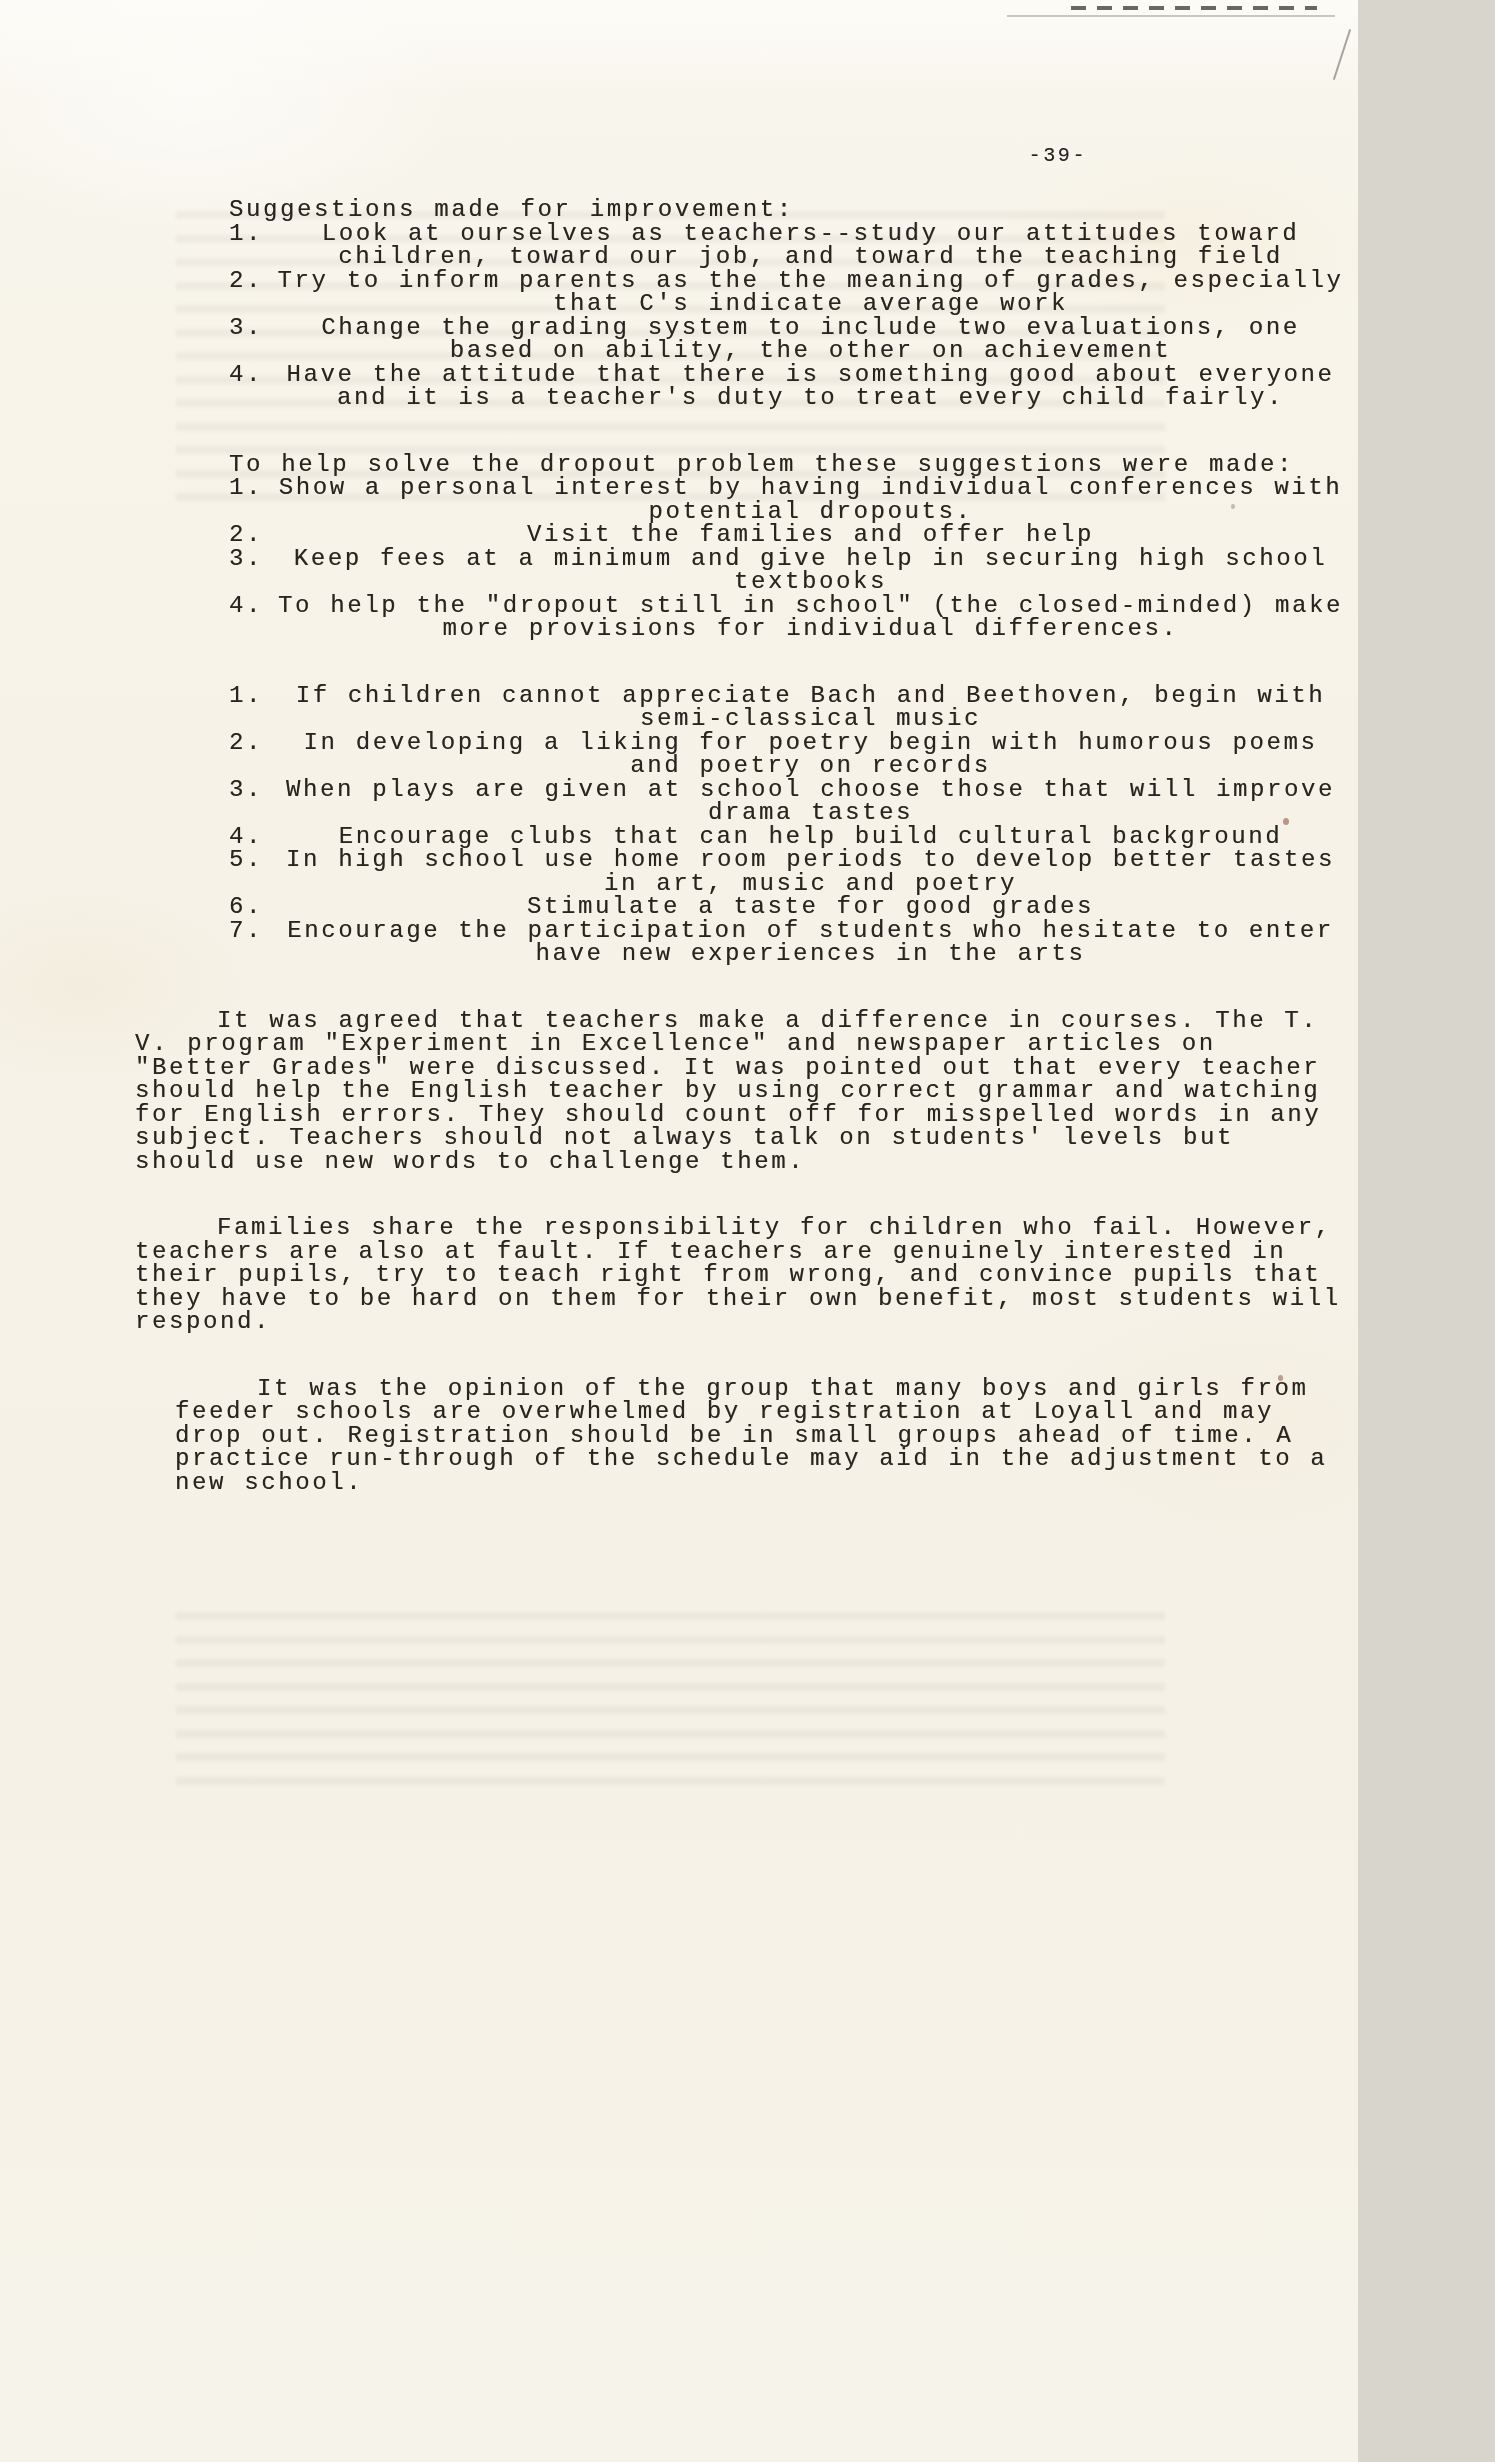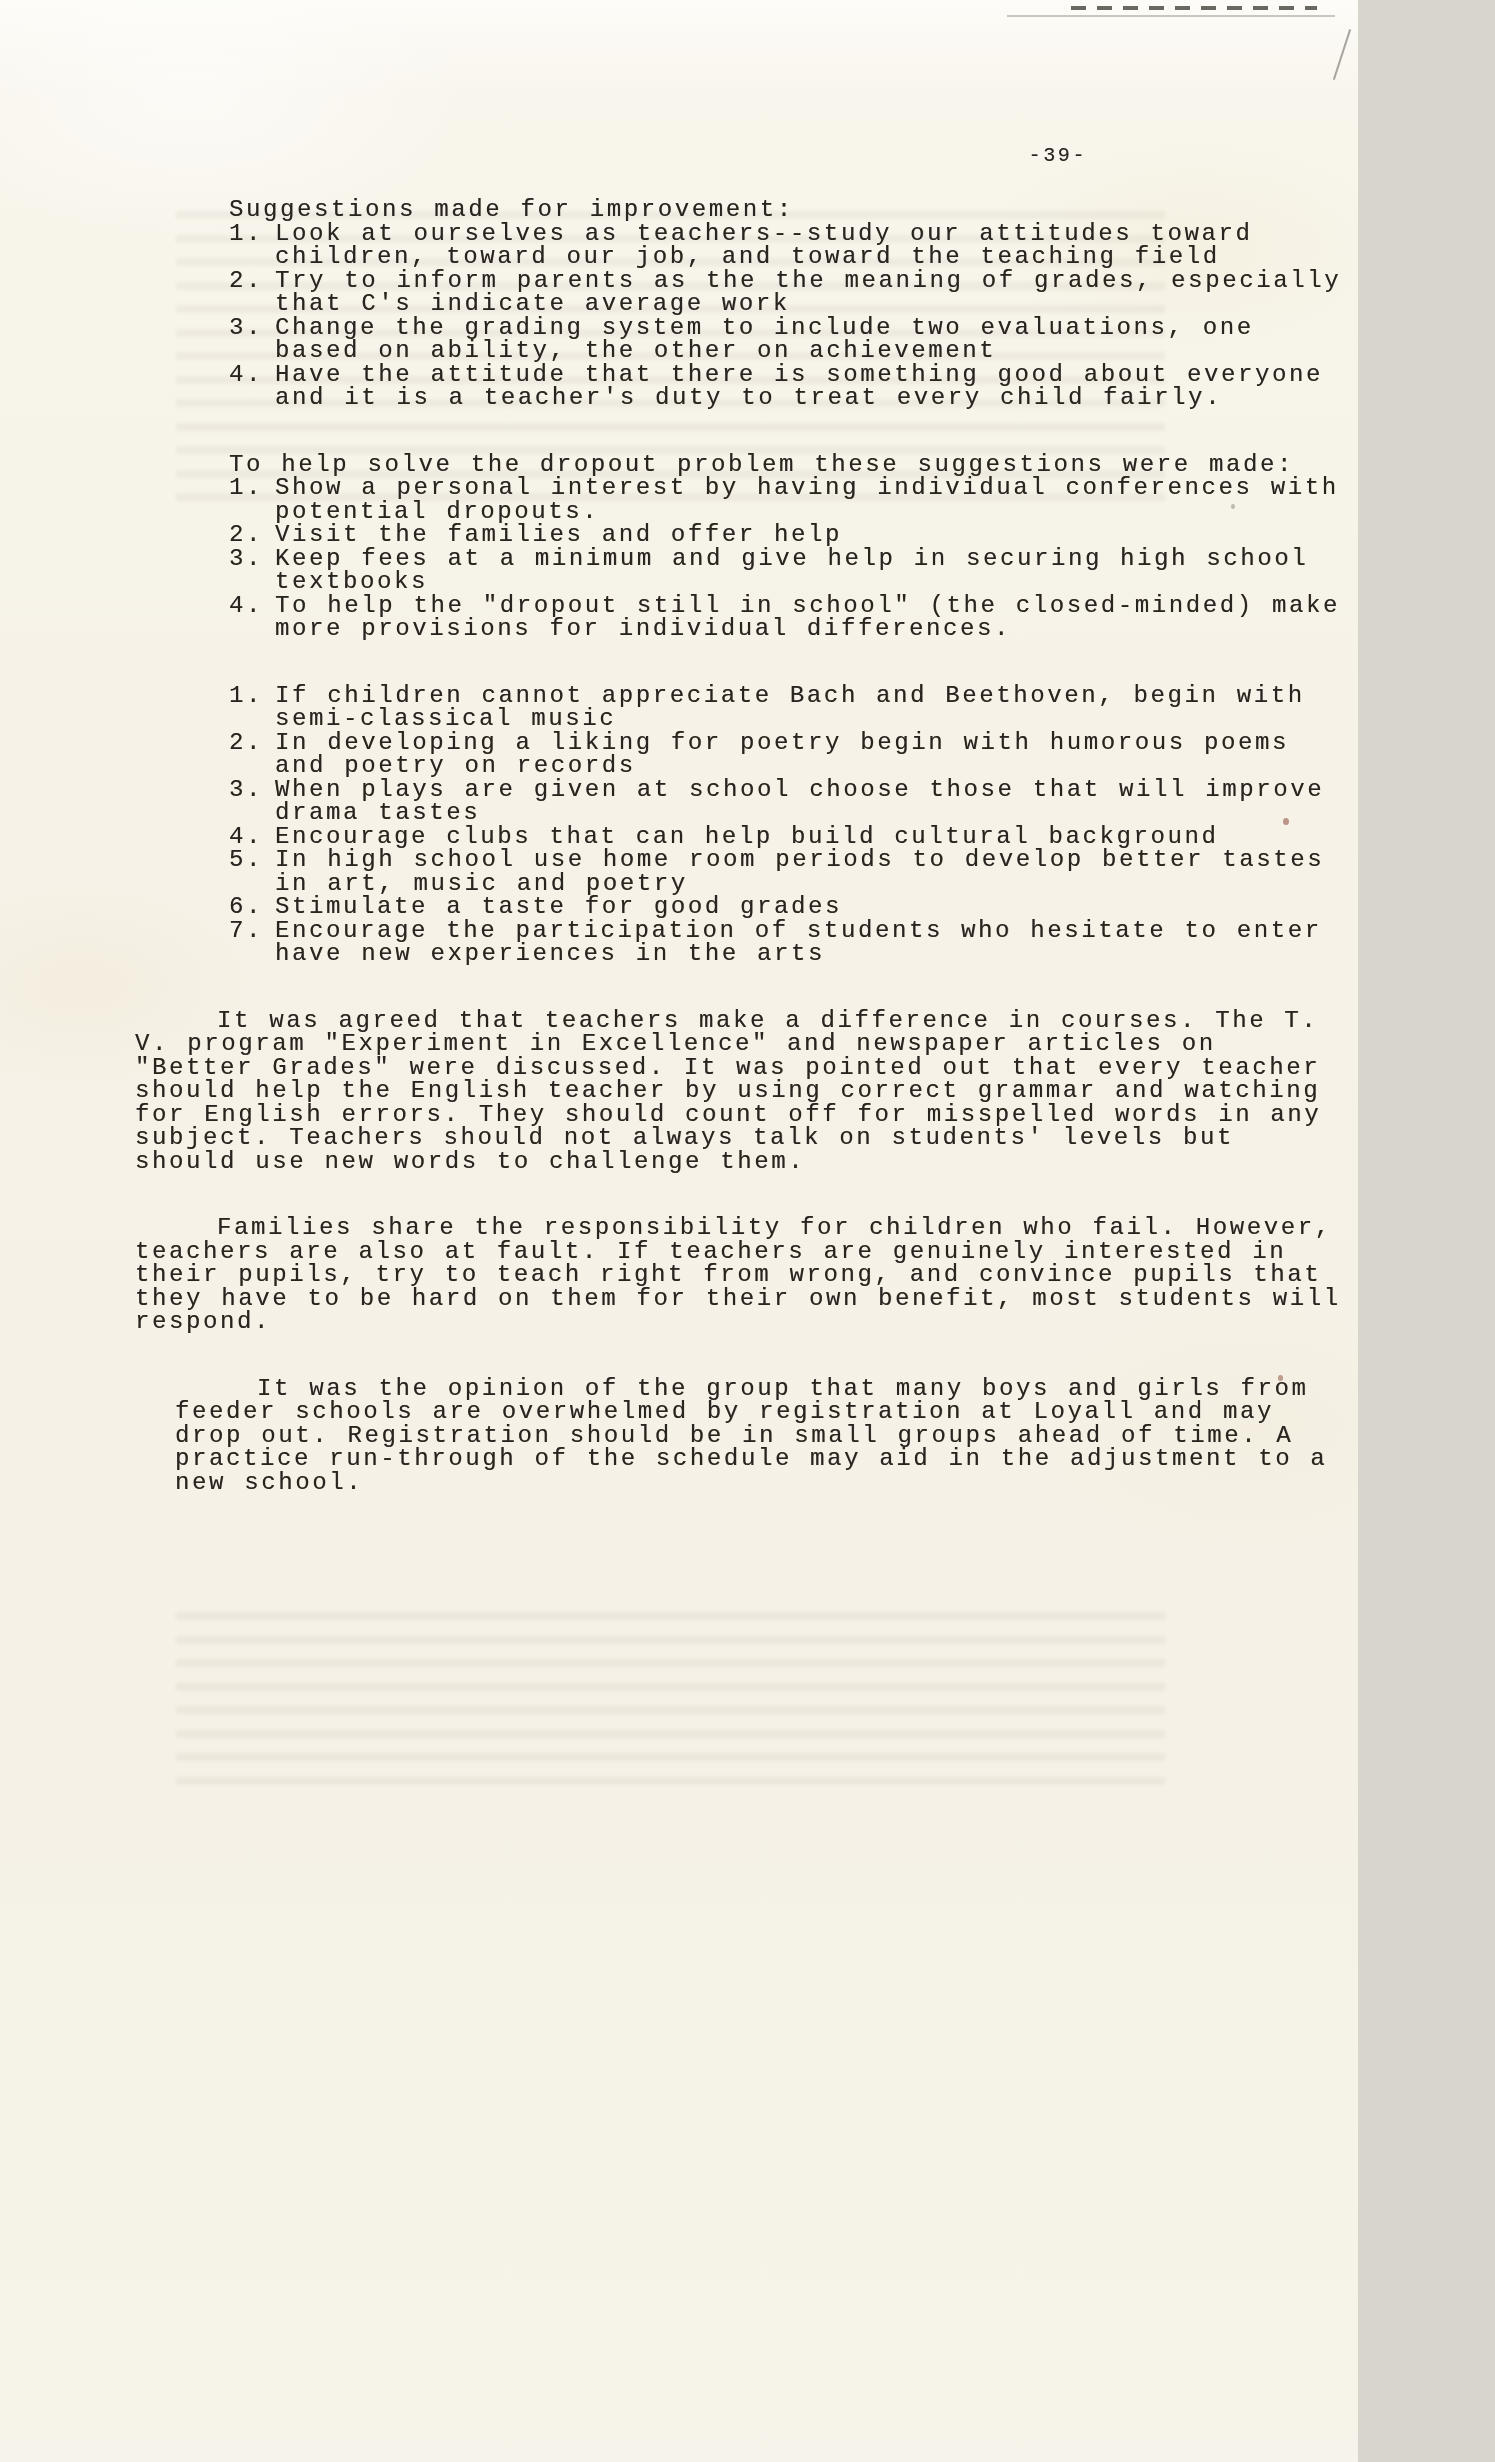--- a/index.html
+++ b/index.html
@@ -90,20 +90,21 @@
   }
   .item {
     display: flex;
     align-items: flex-start;
   }
   .item .num {
     flex: 0 0 46px;
   }
   .item .txt {
     flex: 1 1 auto;
+    text-align: center;
   }
   .para {
     margin: 0 0 43px 0;
     text-indent: 82px;
   }
   .para:last-child { margin-bottom: 0; margin-left: 40px; }
 </style>
 </head>
 <body>
 

